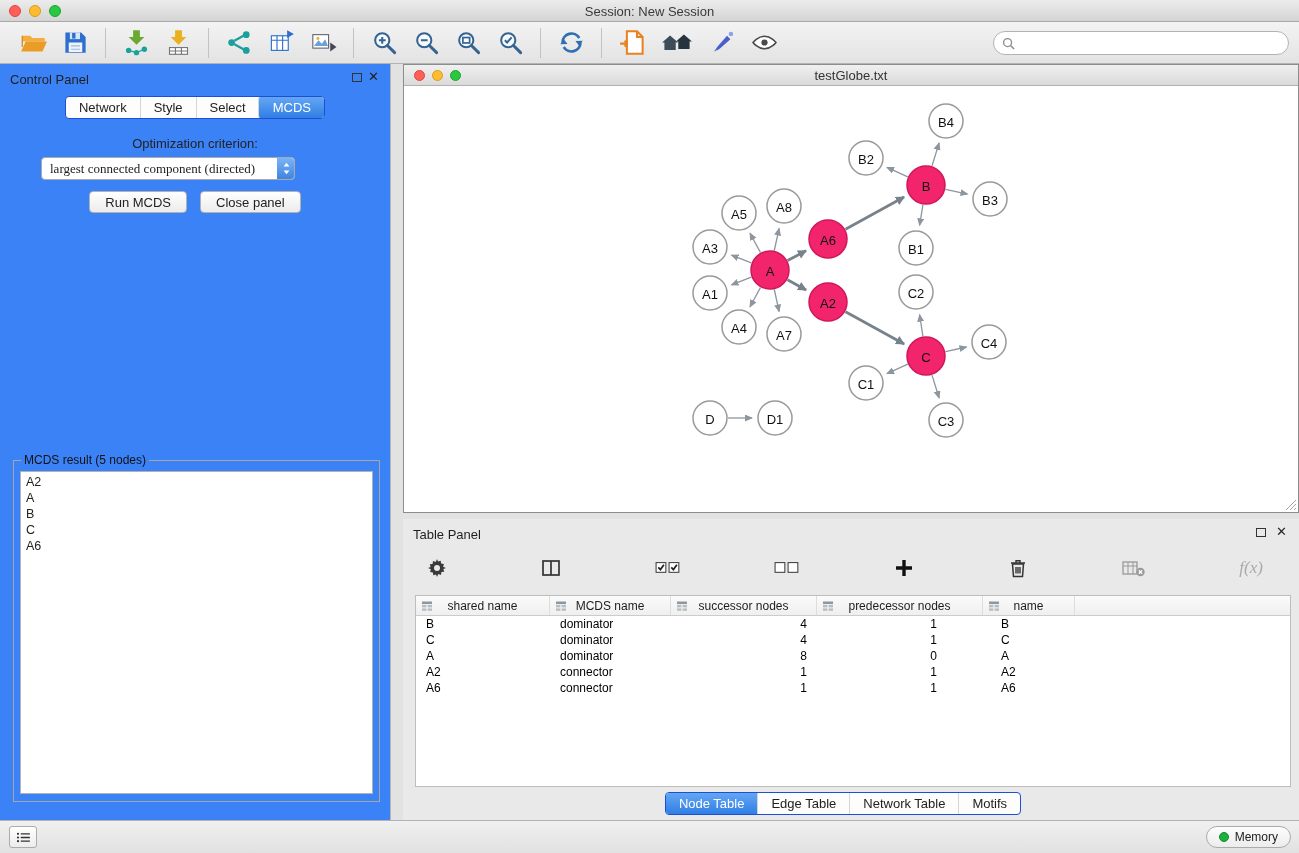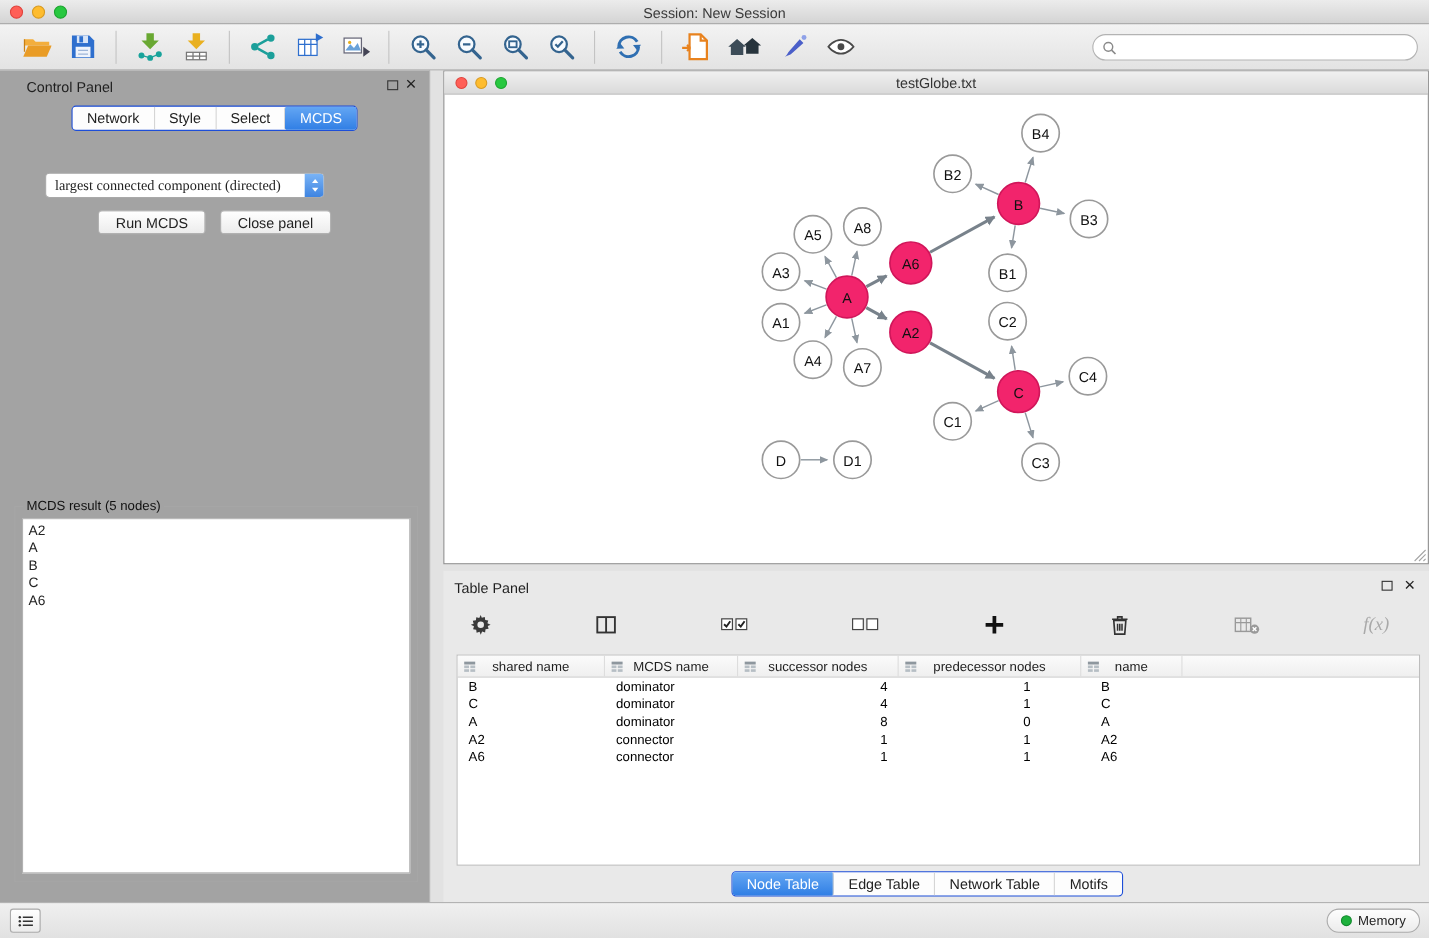--- a/index.html
+++ b/index.html
@@ -23,21 +23,21 @@
   .tbtn{width:42px;height:36px;display:flex;align-items:center;justify-content:center;flex:0 0 auto;}
   .tbtn svg{width:27px;height:27px;}
   .tsep{width:1px;height:30px;background:#c3c3c3;margin:0 9px;flex:0 0 auto;}
   .search-wrap{position:absolute;right:10px;top:9px;width:296px;height:24px;border:1px solid #b3b3b3;
     border-radius:12px;background:#fff;display:flex;align-items:center;padding:0 8px;}
   .search-wrap svg{width:13px;height:13px;flex:0 0 auto;}
   .search-wrap input{border:none;outline:none;flex:1;font-size:12px;margin-left:5px;background:transparent;}
 
   
   .control-panel{position:absolute;left:0;top:64px;width:391px;height:756px;
-    background:#a3a3a3;border-right:1px solid #b6b6b6;padding-left:14px;}
+    background:#3b82f6;border-right:1px solid #b6b6b6;}
   .panel-header{position:relative;height:28px;}
   .panel-title{position:absolute;left:10px;top:8px;font-size:13px;color:#1f1f1f;}
   .float-btn{position:absolute;top:9px;width:10px;height:9px;border:1.5px solid #333;}
   .close-btn{position:absolute;top:5px;font-size:13px;font-weight:bold;color:#222;line-height:16px;}
   .cp-float{right:28px;} .cp-close{right:11px;}
 
   .seg-group{display:inline-flex;background:#fdfdfd;border:1px solid #1d4ed8;border-radius:4px;overflow:hidden;}
   .seg-tab{padding:3px 13px;font-size:13px;color:#222;border-left:1px solid #d5d5d5;cursor:default;}
   .seg-tab:first-child{border-left:none;}
   .seg-tab.active{background:linear-gradient(#66a8f4,#2e7de4);color:#fff;border-radius:4px;margin:-1px;padding:4px 14px;}
@@ -260,20 +260,21 @@
     <span class="close-btn cp-close">✕</span>
   </div>
   <div class="cp-tabs-row">
     <div class="seg-group" id="cp-tabs">
         <div class="seg-tab">Network</div>
         <div class="seg-tab">Style</div>
         <div class="seg-tab">Select</div>
         <div class="seg-tab active">MCDS</div>
       </div>
   </div>
+  <div class="opt-label">Optimization criterion:</div>
   <div class="cp-select">
     <span>largest connected component (directed)</span>
     <span class="stepper">
       <svg viewBox="0 0 10 16">
           <path d="M5 1.5l3.2 4.2H1.8z" fill="#fff"></path>
           <path d="M5 14.5l-3.2-4.2h6.4z" fill="#fff"></path>
         </svg>
     </span>
   </div>
   <div class="cp-buttons">

